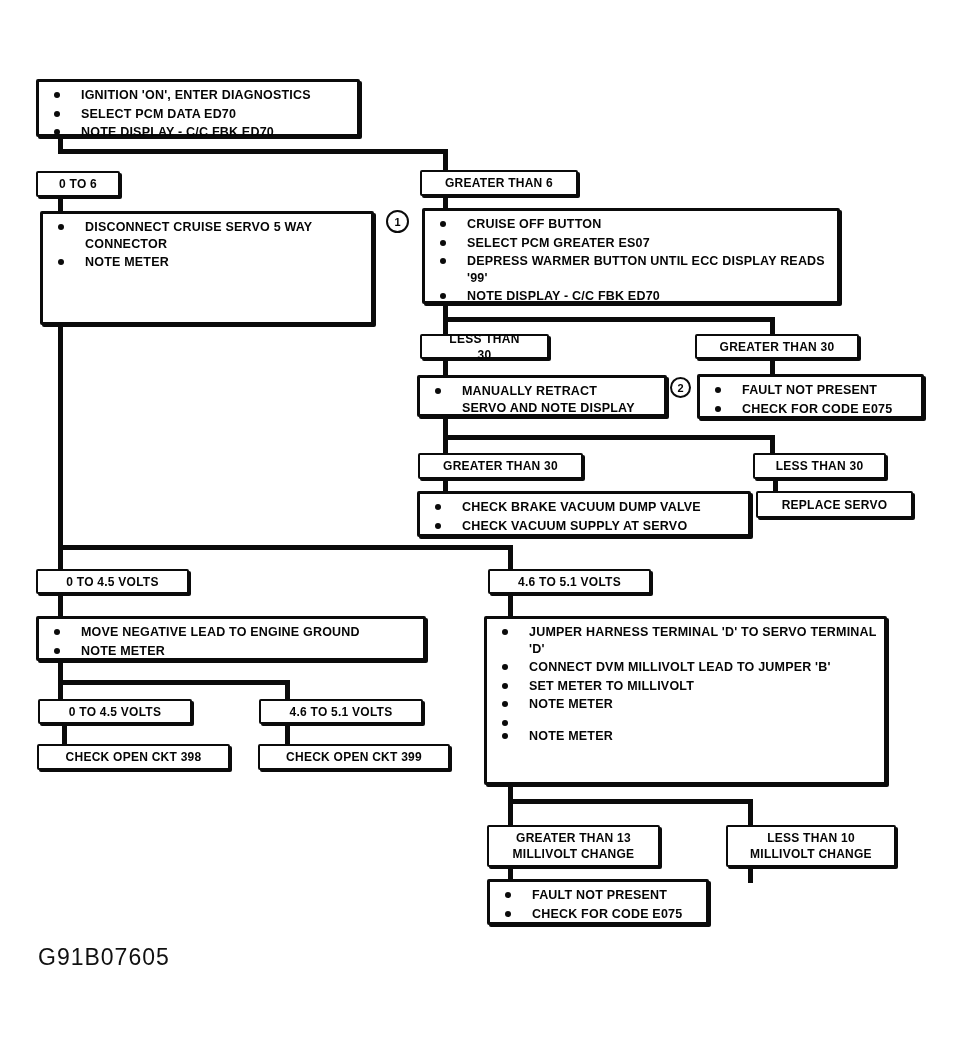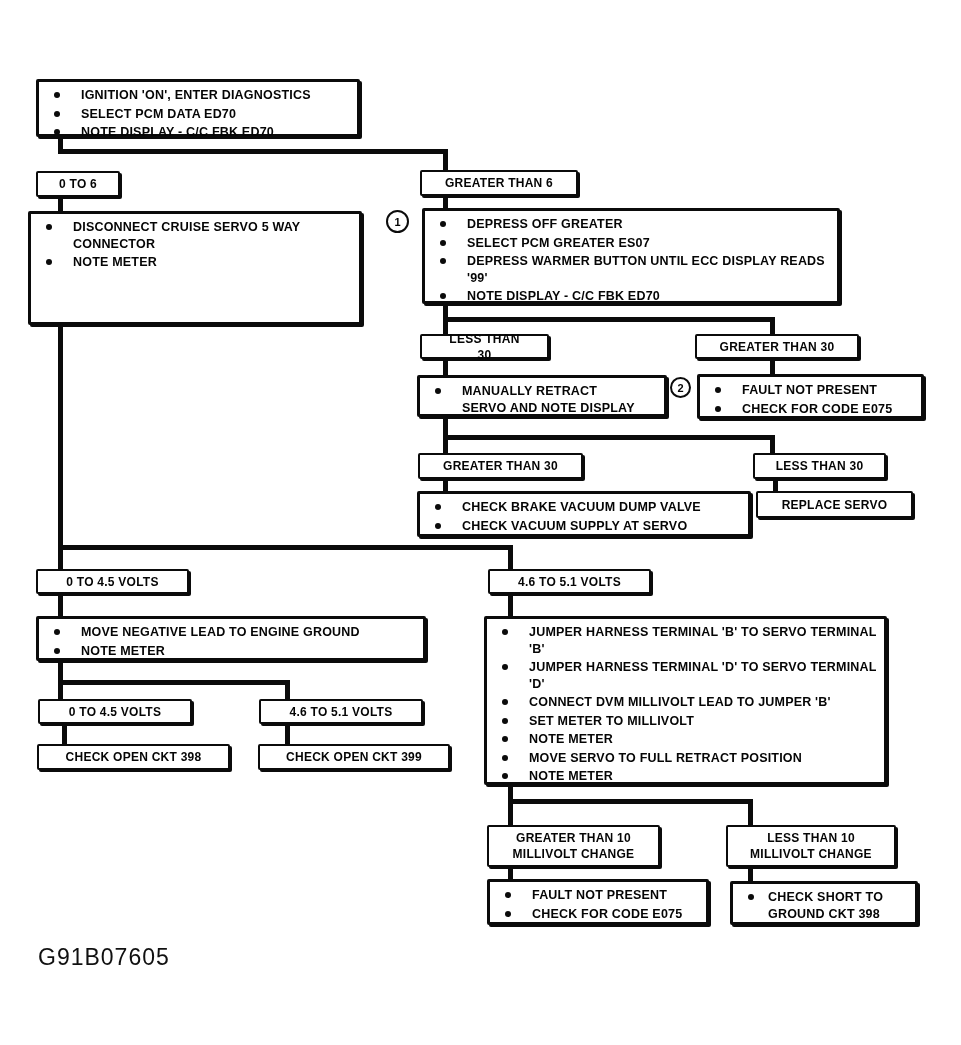--- a/index.html
+++ b/index.html
@@ -92,38 +92,38 @@
       </div>
   </div>
 
   <div class="box label" style="left:36px;top:171px;width:84px;height:26px">
       <span>0 TO 6</span>
     </div>
   <div class="box label" style="left:420px;top:170px;width:158px;height:26px">
       <span>GREATER THAN 6</span>
     </div>
 
-  <div class="box bullets" style="left:28px;top:211px;width:334px;height:114px">
+  <div class="box bullets" style="left:40px;top:211px;width:334px;height:114px">
     <div class="row">
         <span class="b"></span>
         <span class="t">DISCONNECT CRUISE SERVO 5 WAY CONNECTOR</span>
       </div>
     <div class="row">
         <span class="b"></span>
         <span class="t">NOTE METER</span>
       </div>
   </div>
 
   <div class="badge" style="left:386px;top:210px">
       <span>1</span>
     </div>
   <div class="box bullets" style="left:422px;top:208px;width:418px;height:96px">
     <div class="row">
         <span class="b"></span>
-        <span class="t">DEPRESS OFF GREATER</span>
+        <span class="t">CRUISE OFF BUTTON</span>
       </div>
     <div class="row">
         <span class="b"></span>
         <span class="t">SELECT PCM GREATER ES07</span>
       </div>
     <div class="row">
         <span class="b"></span>
         <span class="t">DEPRESS WARMER BUTTON UNTIL ECC DISPLAY READS '99'</span>
       </div>
     <div class="row">
@@ -195,41 +195,36 @@
       </div>
     <div class="row">
         <span class="b"></span>
         <span class="t">NOTE METER</span>
       </div>
   </div>
 
   <div class="box bullets" style="left:484px;top:616px;width:403px;height:169px">
     <div class="row">
         <span class="b"></span>
-        <span class="t">JUMPER HARNESS TERMINAL 'B' TO SERVO TERMINAL 'B'</span>
-      </div>
-    <div class="row">
-        <span class="b"></span>
         <span class="t">JUMPER HARNESS TERMINAL 'D' TO SERVO TERMINAL 'D'</span>
       </div>
     <div class="row">
         <span class="b"></span>
         <span class="t">CONNECT DVM MILLIVOLT LEAD TO JUMPER 'B'</span>
       </div>
     <div class="row">
         <span class="b"></span>
         <span class="t">SET METER TO MILLIVOLT</span>
       </div>
     <div class="row">
         <span class="b"></span>
         <span class="t">NOTE METER</span>
       </div>
     <div class="row">
         <span class="b"></span>
-        <span class="t">MOVE SERVO TO FULL RETRACT POSITION</span>
       </div>
     <div class="row">
         <span class="b"></span>
         <span class="t">NOTE METER</span>
       </div>
   </div>
 
   <div class="box label" style="left:38px;top:699px;width:154px;height:25px">
       <span>0 TO 4.5 VOLTS</span>
     </div>
@@ -237,38 +232,32 @@
       <span>4.6 TO 5.1 VOLTS</span>
     </div>
   <div class="box label" style="left:37px;top:744px;width:193px;height:26px">
       <span>CHECK OPEN CKT 398</span>
     </div>
   <div class="box label" style="left:258px;top:744px;width:192px;height:26px">
       <span>CHECK OPEN CKT 399</span>
     </div>
 
   <div class="box label" style="left:487px;top:825px;width:173px;height:42px">
-      <span>GREATER THAN 10 MILLIVOLT CHANGE</span>
+      <span>GREATER THAN 13 MILLIVOLT CHANGE</span>
     </div>
   <div class="box label" style="left:726px;top:825px;width:170px;height:42px">
       <span>LESS THAN 10 MILLIVOLT CHANGE</span>
     </div>
 
   <div class="box bullets" style="left:487px;top:879px;width:222px;height:46px">
     <div class="row">
         <span class="b"></span>
         <span class="t">FAULT NOT PRESENT</span>
       </div>
     <div class="row">
         <span class="b"></span>
         <span class="t">CHECK FOR CODE E075</span>
       </div>
   </div>
-  <div class="box bullets" style="left:730px;top:881px;width:188px;height:44px">
-    <div class="row">
-        <span class="b" style="margin-right:14px"></span>
-        <span class="t" style="max-width:140px">CHECK SHORT TO GROUND CKT 398</span>
-      </div>
-  </div>
 
   <div class="figid">G91B07605</div>
 
 </div>
 
 </body></html>

